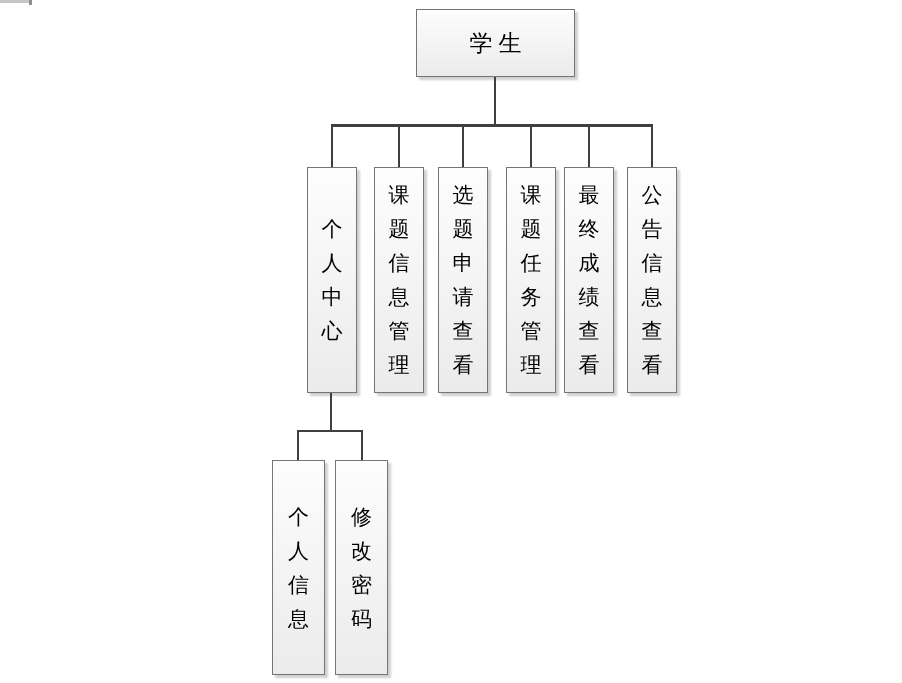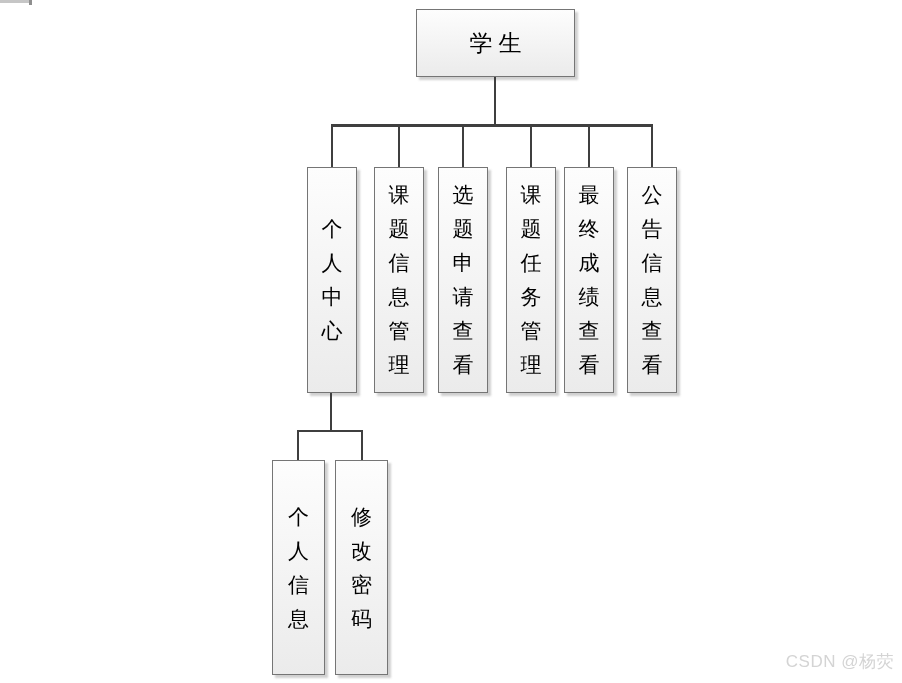--- a/index.html
+++ b/index.html
@@ -169,15 +169,14 @@
   </div>
   <div class="node" style="left:335px; top:460px; width:53px; height:215px;">
     <div class="vlabel">
         <div class="vchar">修</div>
         <div class="vchar">改</div>
         <div class="vchar">密</div>
         <div class="vchar">码</div>
       </div>
   </div>
 
-  <div class="watermark">CSDN @杨荧</div>
 
 </div>
 
 </body></html>

